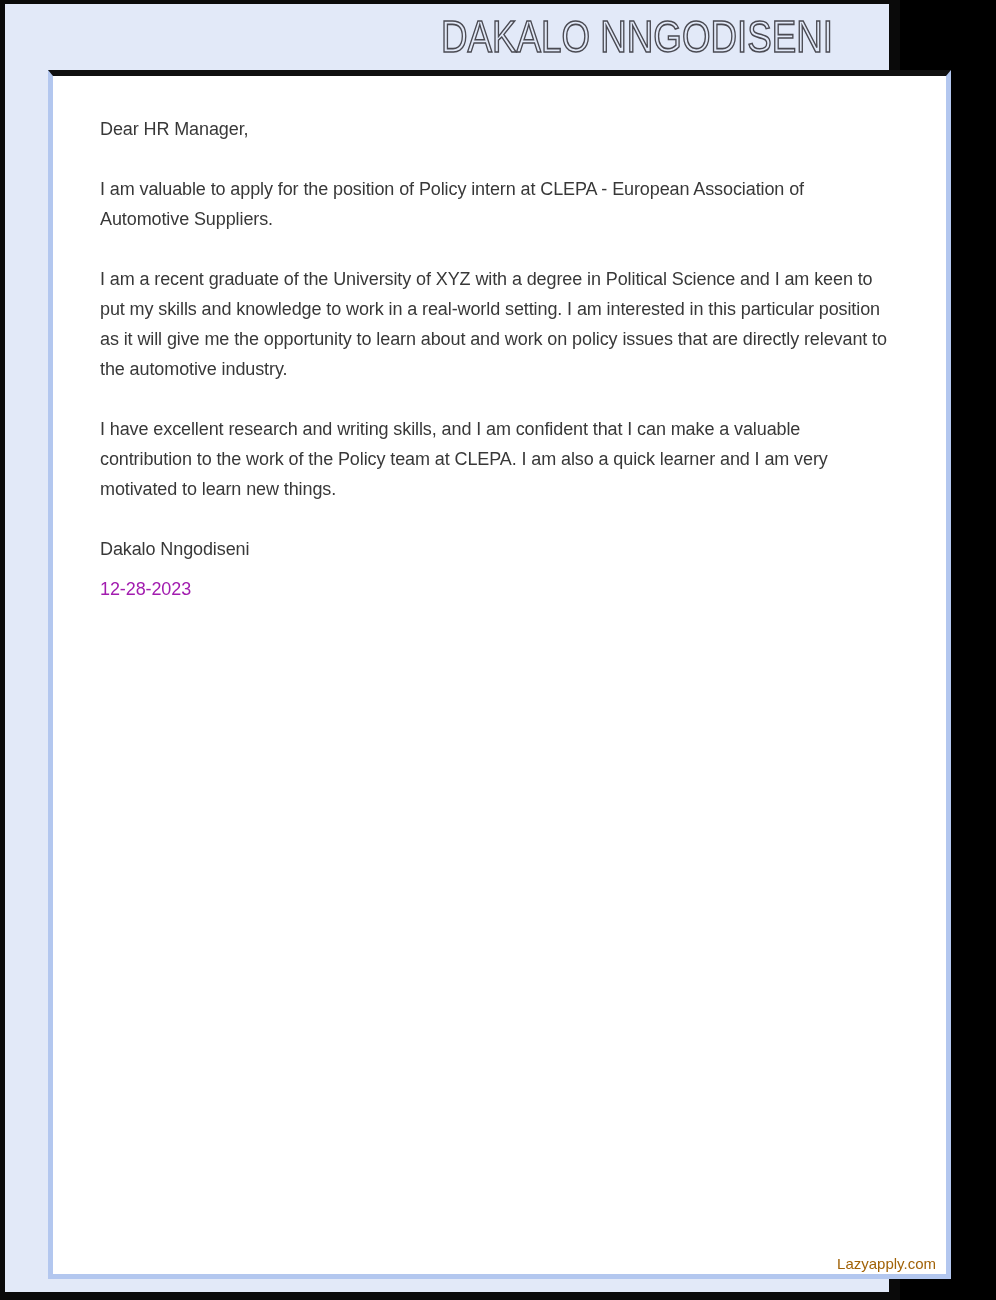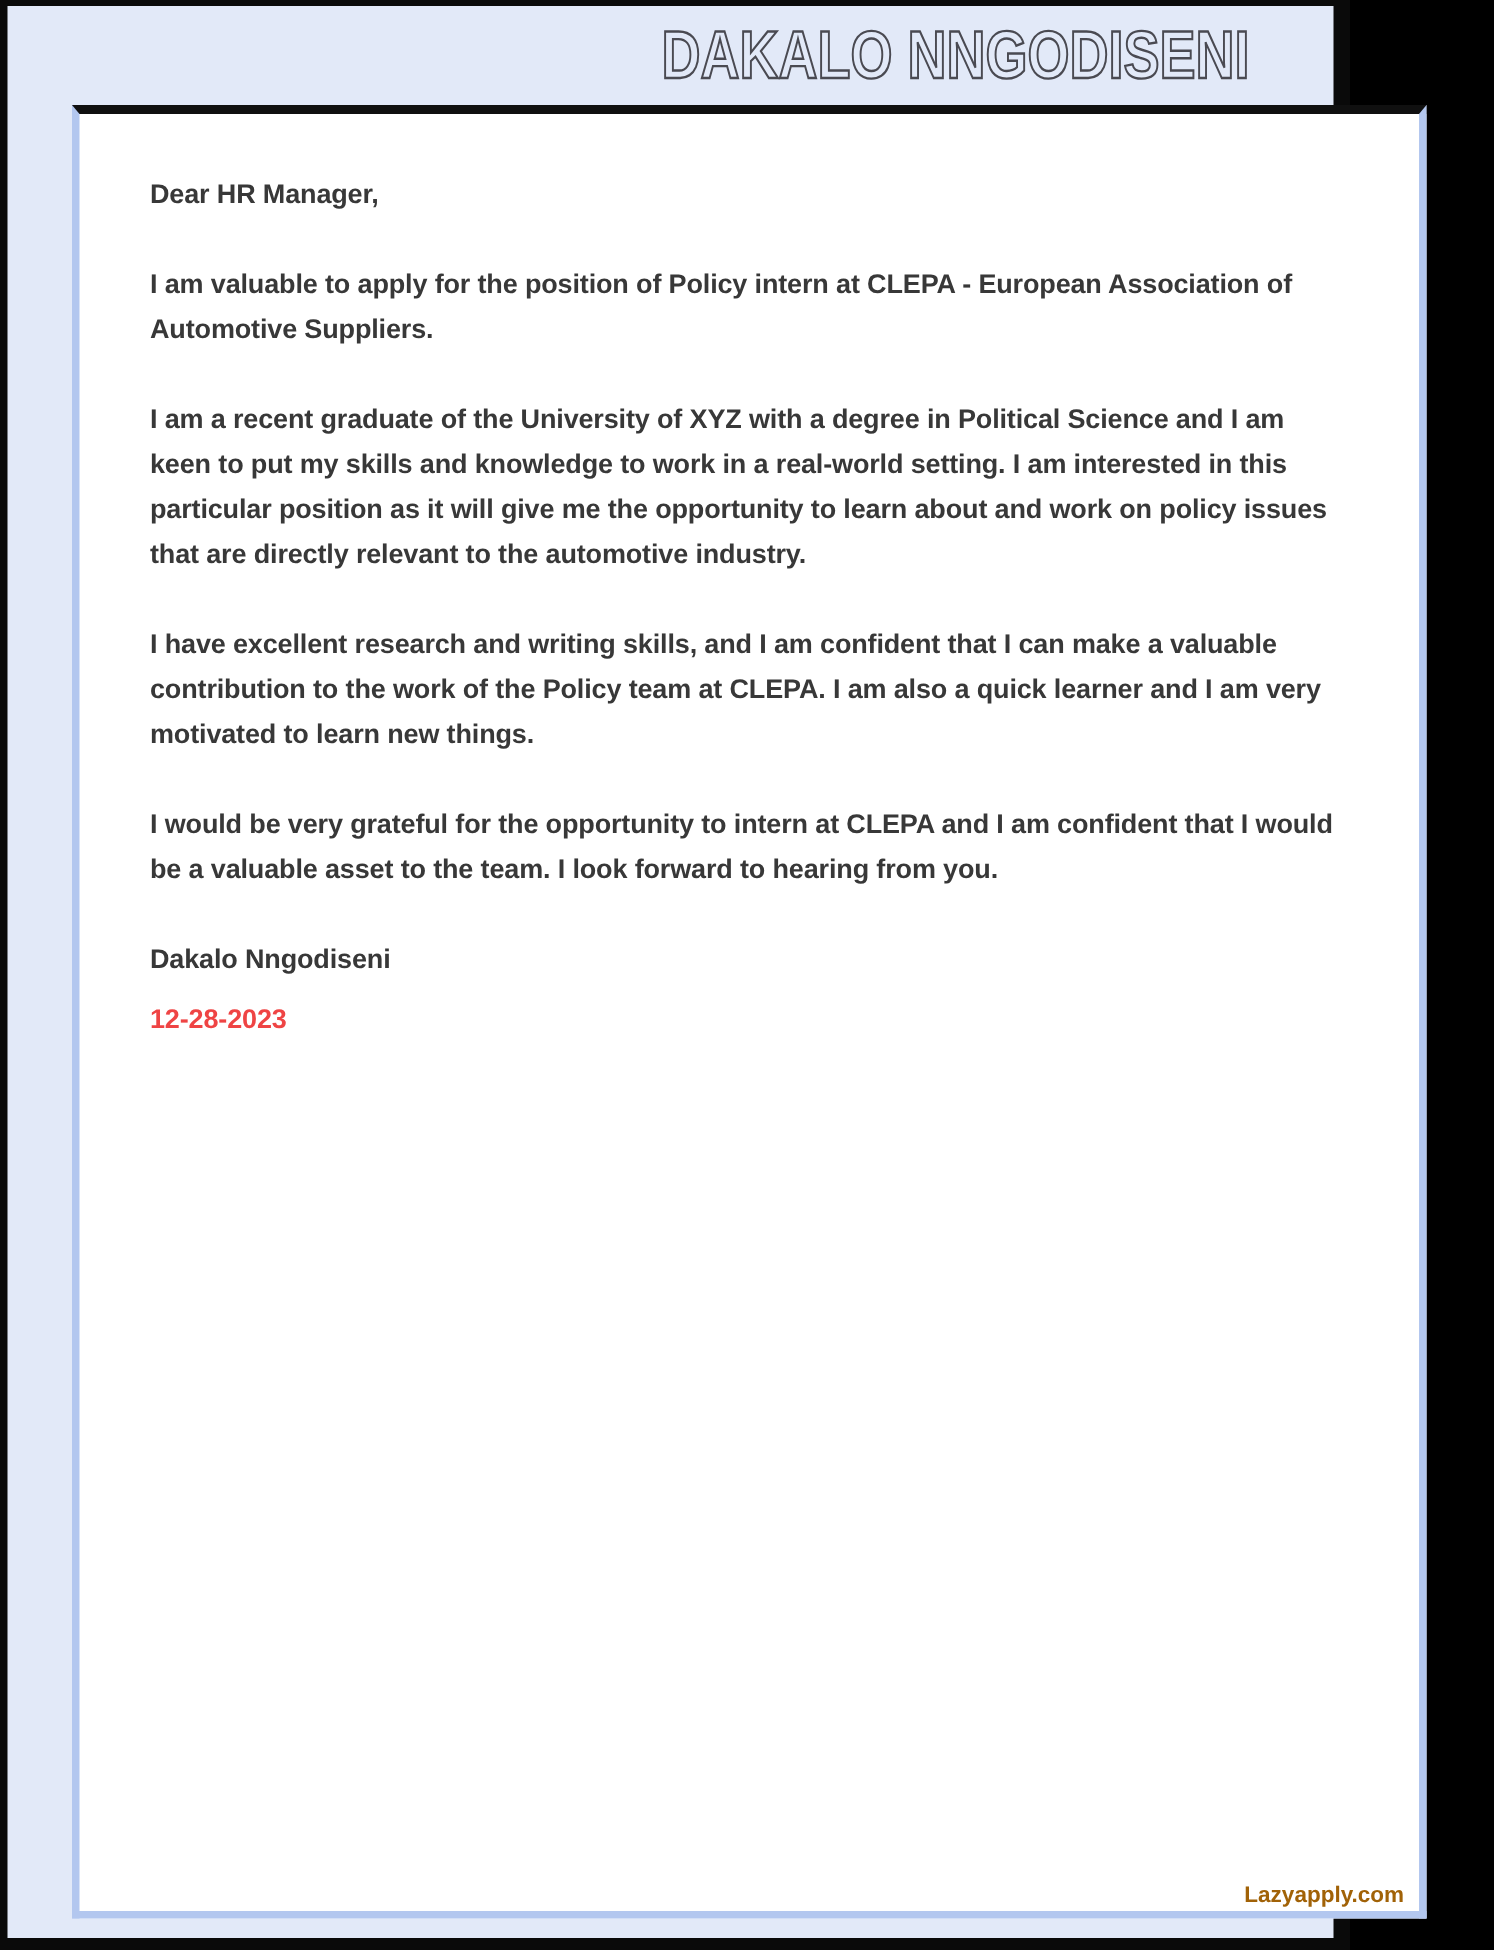--- a/index.html
+++ b/index.html
@@ -8,21 +8,20 @@
     font-family: "Liberation Sans", "DejaVu Sans", sans-serif;
     background: #000;
     position: relative;
     overflow: hidden;
   }
   
   .screen {
     position: absolute;
     width: 900px; height: 1300px;
     background: #0a0a0a;
-    font-weight: bold;
   }
   .canvas {
     position: absolute;
     left: 5px; top: 4px; right: 11px; bottom: 8px;
     background: #e2e9f8;
   }
   
   .name-wrap {
     position: absolute;
     top: 2px; right: 50px;
@@ -41,21 +40,21 @@
     padding: 38px 50px 0 47px;
     width: 100%;
     color: #383838;
     font-size: 18px;
     line-height: 30px;
     letter-spacing: -0.1px;
   }
   .content p { margin: 0 0 30px 0; }
   .content p.signature { margin-bottom: 10px; }
   .date-link {
-    color: #ef4444;
+    color: #a21caf;
     font-size: 18px;
     line-height: 30px;
     display: inline-block;
   }
   .watermark {
     position: absolute;
     right: 10px; bottom: 1px;
     font-size: 15px;
     color: #a16207;
     line-height: 18px;
@@ -74,21 +73,20 @@
     </div>
 
     <div class="sheet">
       <div class="content">
 
         <p>Dear HR Manager,</p>
 
         <p>I am valuable to apply for the position of Policy intern at CLEPA - European Association of Automotive Suppliers.</p>
         <p>I am a recent graduate of the University of XYZ with a degree in Political Science and I am keen to put my skills and knowledge to work in a real-world setting. I am interested in this particular position as it will give me the opportunity to learn about and work on policy issues that are directly relevant to the automotive industry.</p>
         <p>I have excellent research and writing skills, and I am confident that I can make a valuable contribution to the work of the Policy team at CLEPA. I am also a quick learner and I am very motivated to learn new things.</p>
-        <p>I would be very grateful for the opportunity to intern at CLEPA and I am confident that I would be a valuable asset to the team. I look forward to hearing from you.</p>
 
 
         <p class="signature">Dakalo Nngodiseni</p>
 
         <p><span class="date-link">12-28-2023</span></p>
 
       </div>
 
       <div class="watermark">Lazyapply.com</div>
     </div>

